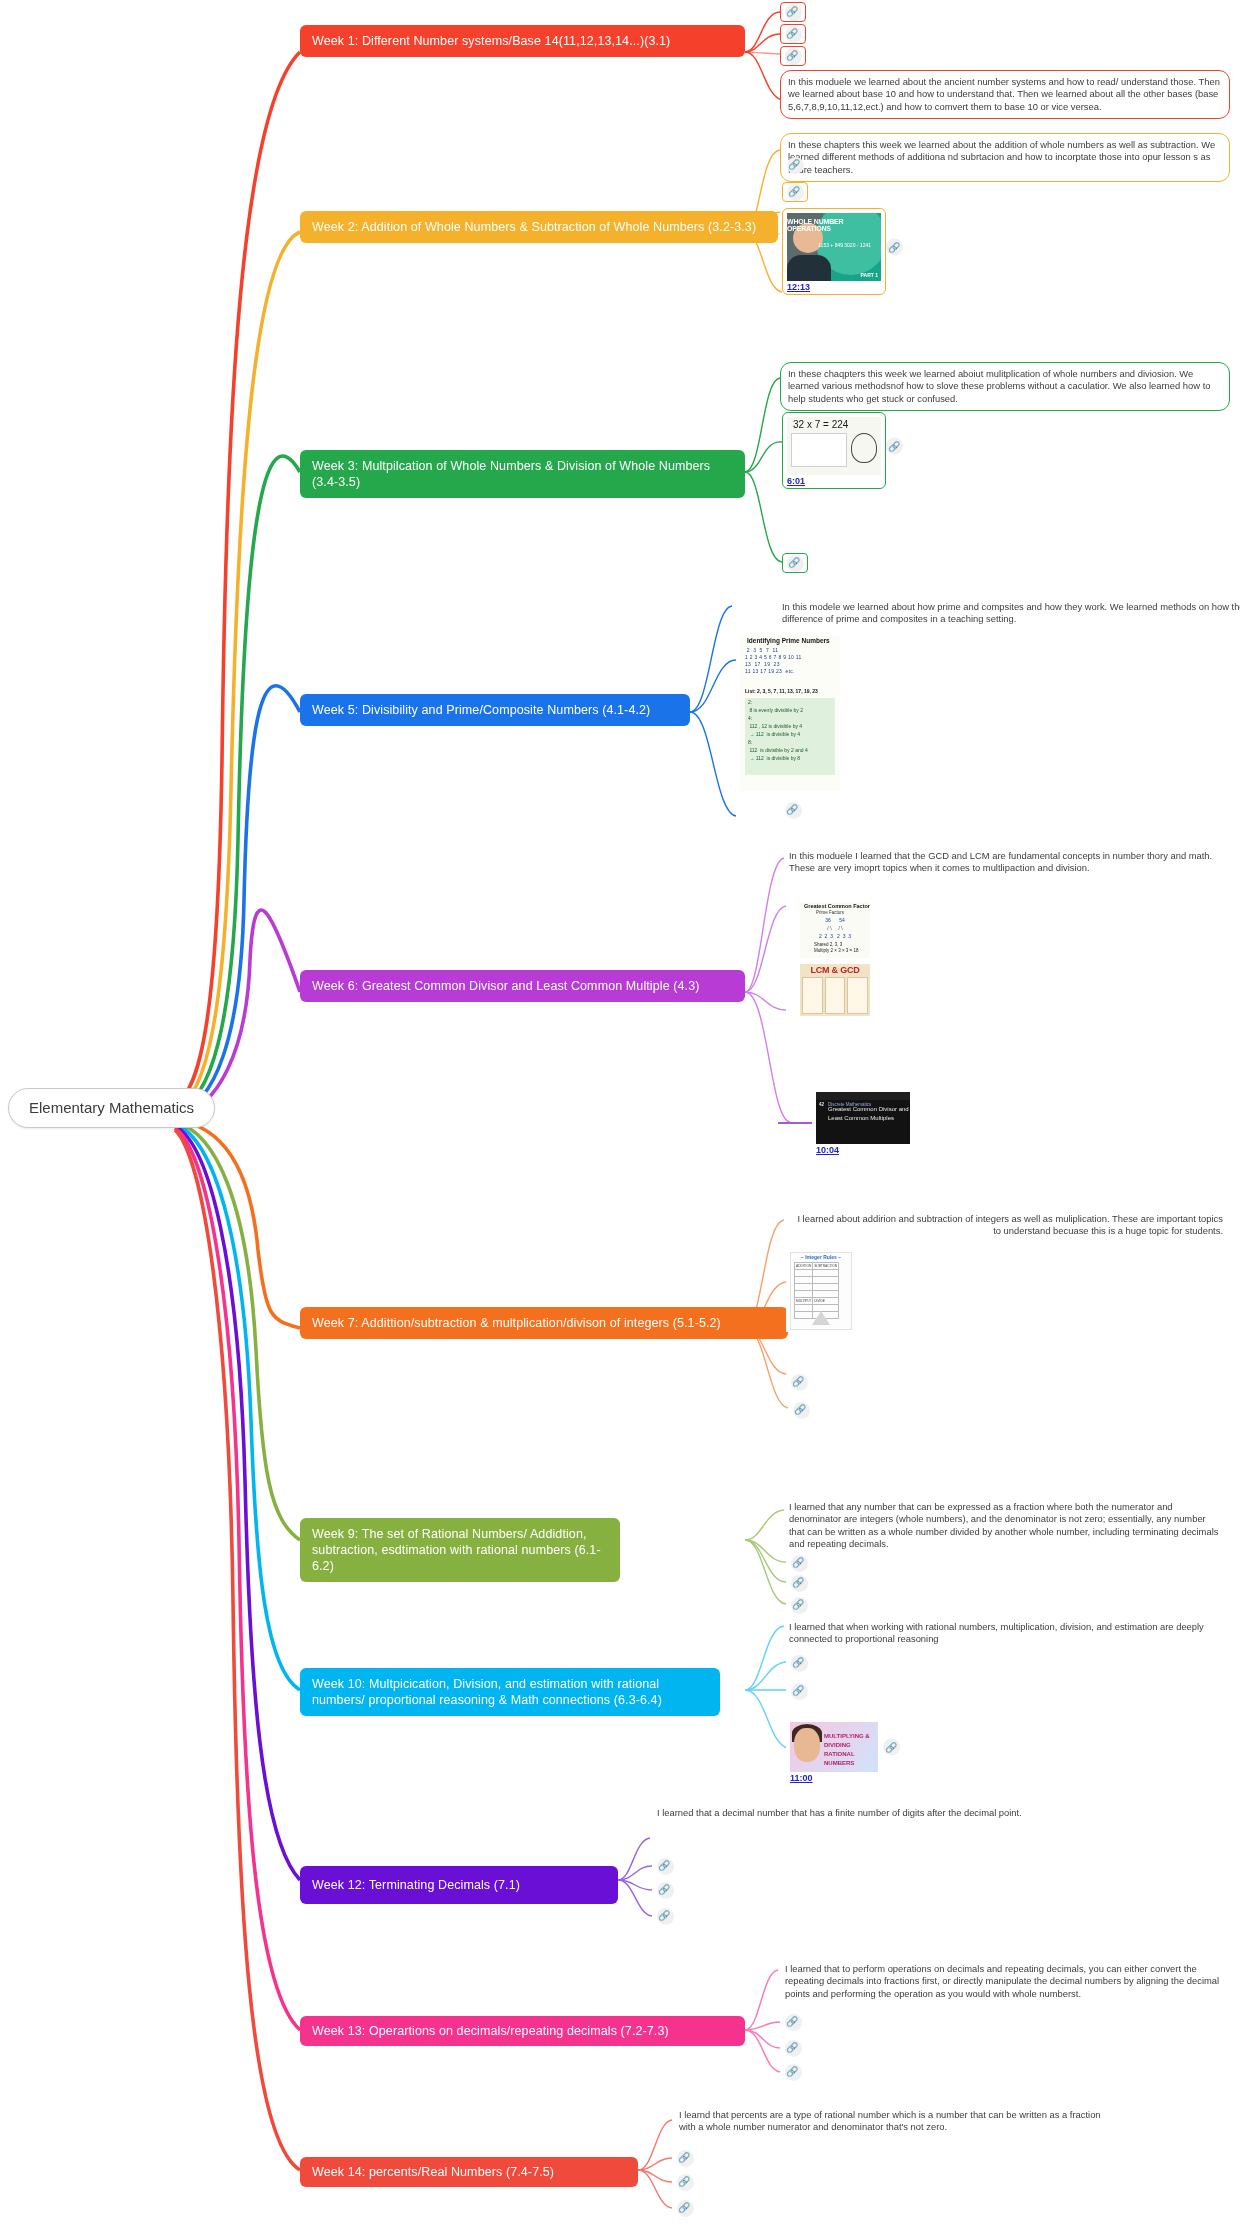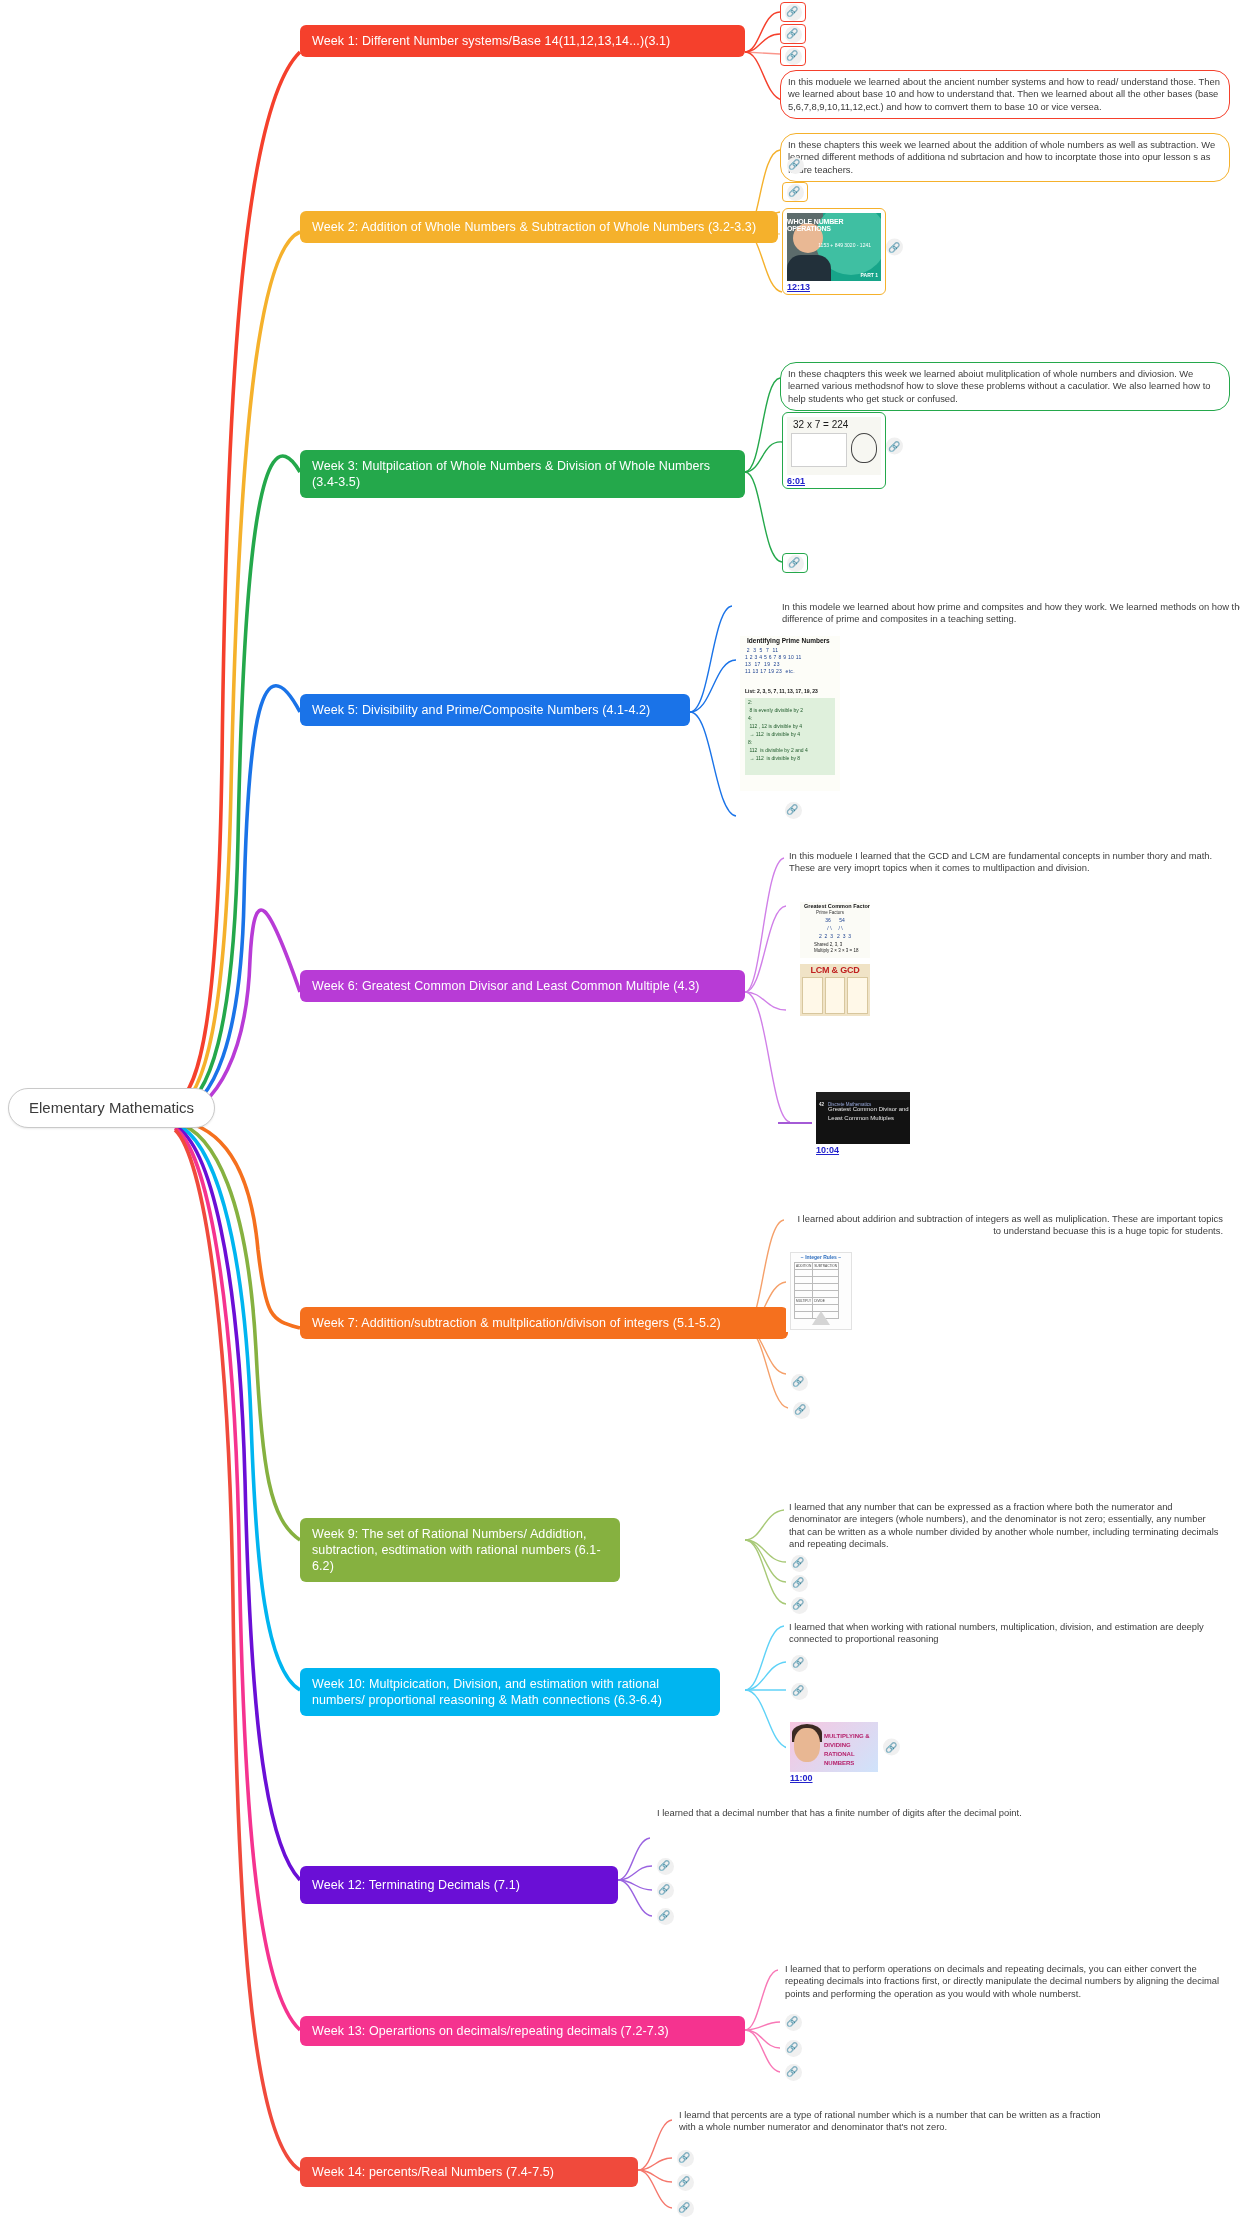--- a/index.html
+++ b/index.html
@@ -35,21 +35,21 @@
     white-space:nowrap;
   }
 
   .note {
     position:absolute;
     font-size:9.4px;
     line-height:12.4px;
     color:#3c3c3c;
     padding:5px 7px;
   }
-  .note.boxed { border:1.6px solid #999; border-radius:16px; background:#fff; }
+  .note.boxed { border:1.6px solid #999; border-radius:11px; background:#fff; }
 
   .linkchip {
     position:absolute;
     width:26px; height:20px;
     border-radius:4px;
     display:flex; align-items:center; justify-content:center;
   }
   .linkchip.boxed { border:1.6px solid #999; background:#fff; }
   .linkchip .glyph {
     width:17px; height:17px; border-radius:50%;

